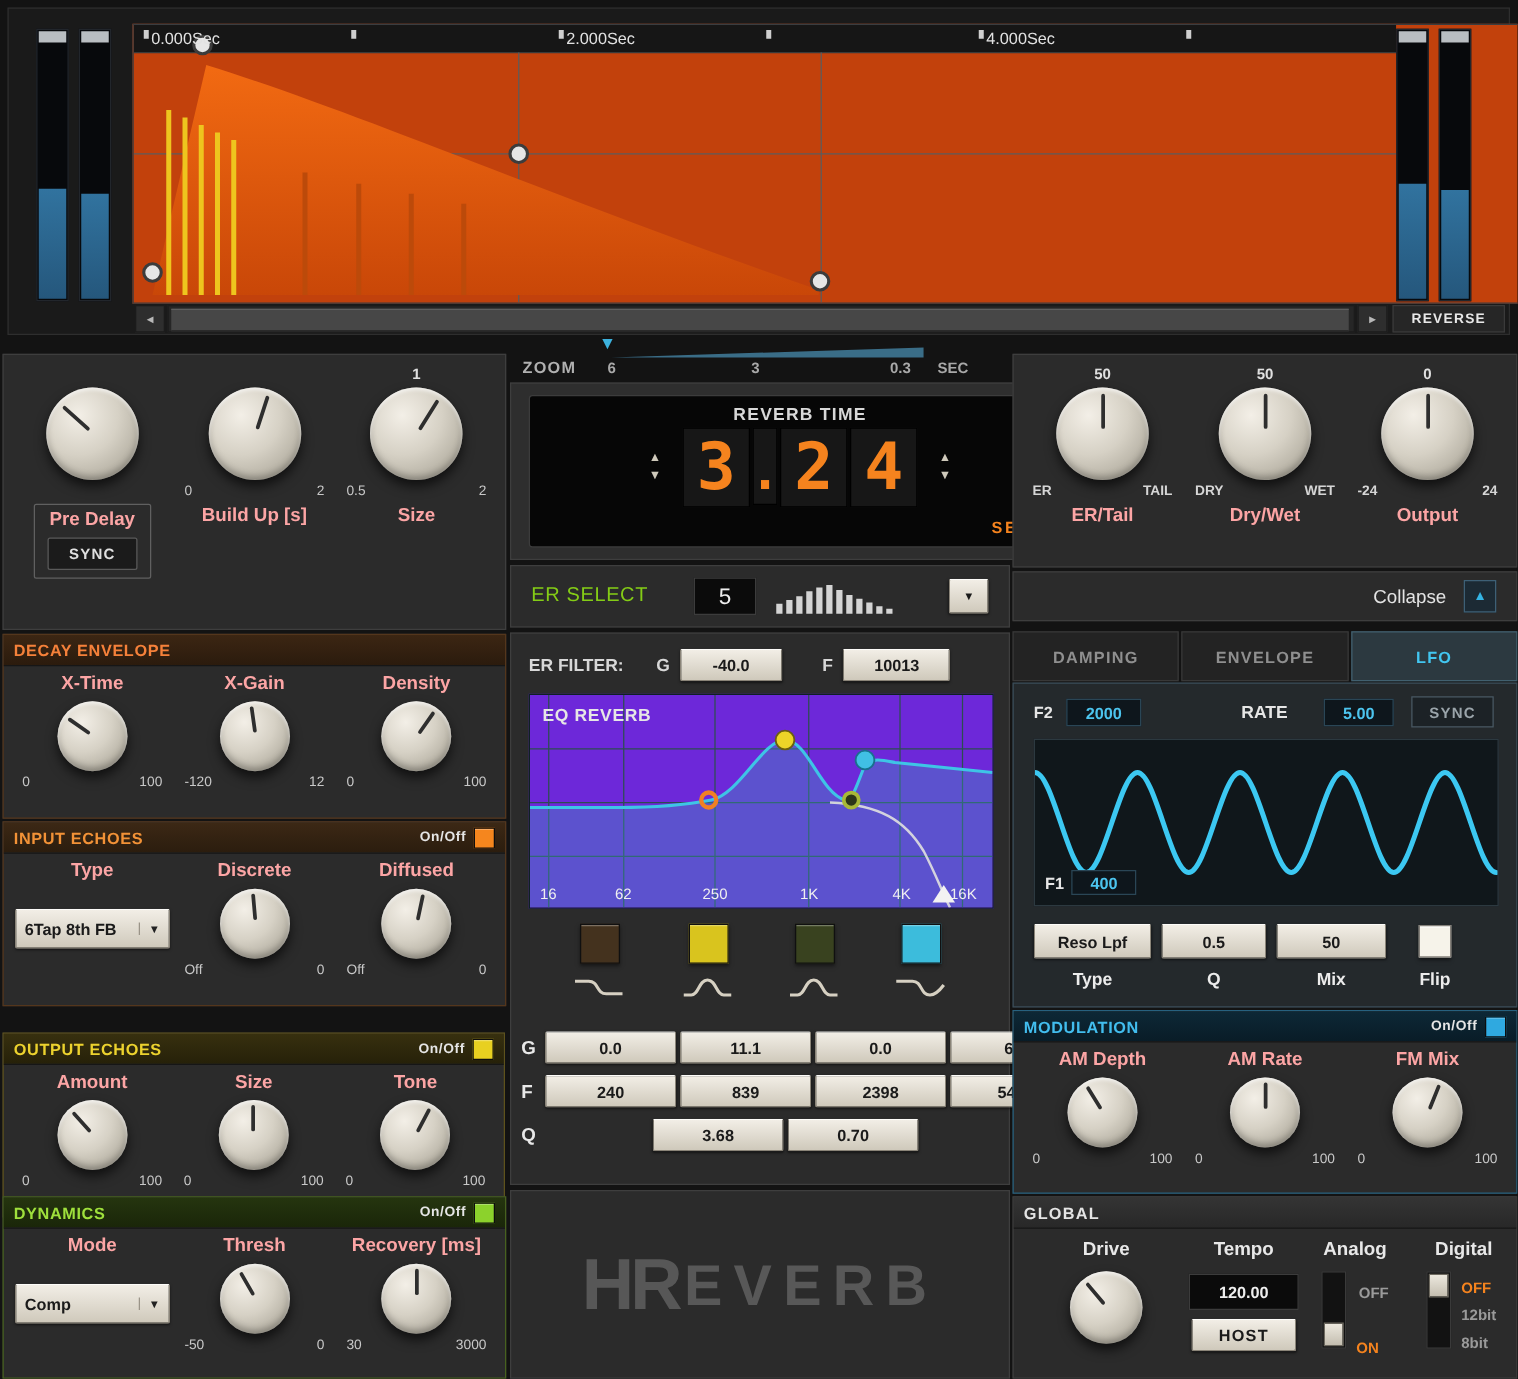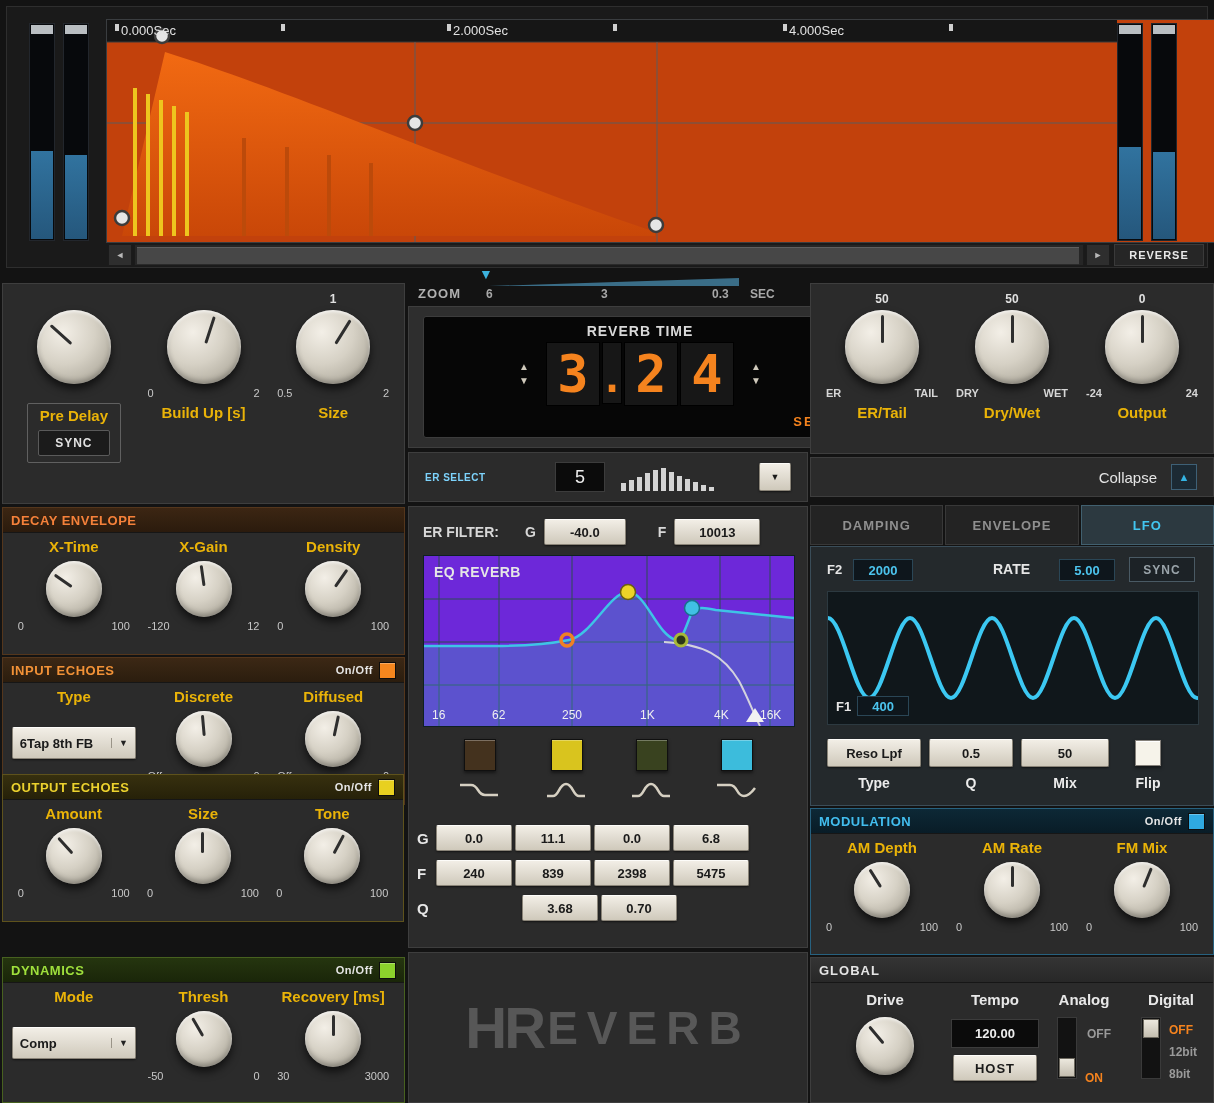--- a/index.html
+++ b/index.html
@@ -32,21 +32,21 @@
   .knob.md{width:56px;height:56px;}
   .knob.sm{width:58px;height:58px;}
   .knob .ptr{position:absolute;inset:0;transform:rotate(var(--rot,0deg));}
   .knob .ptr::after{content:"";position:absolute;left:calc(50% - 1.5px);top:7%;width:3px;height:38%;background:#2e2e2e;border-radius:2px;}
   .krow{display:flex;justify-content:space-between;padding:0 6px;}
   .kcol,.kcol-t{width:130px;display:flex;flex-direction:column;align-items:center;}
   .kcol-t{padding-top:5px;}
   .topval{height:18px;font-size:12px;color:#e0e0e0;font-weight:bold;}
   .minmax{width:112px;display:flex;justify-content:space-between;font-size:11px;color:#c8c8c8;margin-top:3px;min-height:14px;}
   .minmax.b{font-weight:bold;color:#d6d6d6;}
-  .kname{font-size:15px;font-weight:bold;color:#eab308;margin-top:3px;white-space:nowrap;}
+  .kname{font-size:15px;font-weight:bold;color:#fca5a5;margin-top:3px;white-space:nowrap;}
   .kname.top{margin:0 0 6px 0;}
   .bracket{margin-top:2px;border:1px solid #606060;border-radius:2px;padding:3px 10px 6px;display:flex;flex-direction:column;align-items:center;gap:6px;}
   .sync{background:#1b1b1b;border:1px solid #5a5a5a;color:#e0e0e0;font-weight:bold;font-size:12px;letter-spacing:1px;
         padding:5px 16px;border-radius:2px;font-family:inherit;}
   
   .sec-header{height:24px;display:flex;align-items:center;padding:0 8px;font-weight:bold;font-size:13px;letter-spacing:.5px;border-bottom:1px solid #161616;}
   .onoff{margin-left:auto;display:flex;align-items:center;gap:6px;font-size:11px;color:#e6e6e6;font-weight:bold;}
   .sq{width:15px;height:15px;border:1px solid #0d0d0d;box-shadow:inset 0 1px 0 rgba(255,255,255,.3);}
   .hd-decay{background:linear-gradient(#3c2613,#2b1b0d);color:#f5813a;}
   .hd-input{background:linear-gradient(#3c2815,#2b1d0e);color:#f29237;}
@@ -75,21 +75,21 @@
   .rt-unit{position:absolute;right:30px;bottom:8px;color:#f5831e;font-weight:bold;font-size:13px;letter-spacing:2px;}
   
   #eqgraph{position:absolute;left:14px;top:48px;width:372px;height:172px;background:#6d28d9;border:1px solid #0e2023;box-sizing:border-box;}
   .eq-title{position:absolute;left:10px;top:8px;font-size:14px;font-weight:bold;color:#e6e6e6;letter-spacing:.5px;}
   .freq{position:absolute;bottom:4px;font-size:12px;color:#f0f0f0;}
   .bandbtn{position:absolute;width:30px;height:30px;border:1px solid #101010;
            box-shadow:inset 0 1px 0 rgba(255,255,255,.3),0 2px 3px rgba(0,0,0,.5);}
   .ficon{position:absolute;width:44px;height:22px;}
   .gfqrow{position:absolute;left:8px;display:flex;align-items:center;}
   .rowlab{width:16px;font-weight:bold;font-size:15px;color:#e8e8e8;}
-  .cell{width:76px;height:26px;margin-left:3px;font-size:13px;}
+  .cell{width:105px;height:26px;margin-left:3px;font-size:13px;}
   .cellgap{width:83px;height:26px;margin-left:3px;visibility:hidden;}
   
   #logo{display:flex;align-items:center;justify-content:center;height:100%;color:#575757;}
   .logo-hr{font-size:58px;font-weight:bold;letter-spacing:-3px;}
   .logo-rest{font-size:46px;font-weight:bold;letter-spacing:9px;margin-left:4px;color:#585858;}
   
   .colbtn{width:26px;height:26px;background:#1c2a34;border:1px solid #3e6076;color:#34b4e4;font-size:11px;
           display:flex;align-items:center;justify-content:center;box-sizing:border-box;}
   .tabs{position:absolute;left:810px;top:505px;width:404px;height:40px;display:flex;gap:2px;}
   .tab{flex:1;background:#232323;border:1px solid #383838;color:#8f8f8f;font-weight:bold;font-size:13px;letter-spacing:1px;
@@ -312,21 +312,21 @@
           <div class="ptr"></div>
         </div>
       <div class="minmax">
           <span>Off</span>
           <span>0</span>
         </div>
     </div>
   </div>
 </div>
 
-<div class="panel" style="left:2px;top:774px;width:402px;height:148px;border-color:#5e521c">
+<div class="panel" style="left:2px;top:826px;width:402px;height:148px;border-color:#5e521c">
   <div class="sec-header hd-output">
     <span>OUTPUT ECHOES</span>
     <span class="onoff">
         <span>On/Off</span>
       <span class="sq" style="background: rgb(232, 208, 32);"></span>
       </span>
   </div>
   <div class="krow">
     <div class="kcol-t">
       <div class="kname top">Amount</div>
@@ -417,21 +417,21 @@
       <div class="spin">
         <span>▲</span>
         <span>▼</span>
       </div>
     </div>
     <div class="rt-unit">SEC</div>
   </div>
 </div>
 
 <div class="panel" style="left:408px;top:452px;width:400px;height:50px;display:flex;align-items:center;padding:0 16px">
-  <span style="font-weight:bold;font-size:10px;color:#7dd3fc;letter-spacing:.5px;width:130px">ER SELECT</span>
+  <span style="font-weight:normal;font-size:16px;color:#84cc16;letter-spacing:.5px;width:130px">ER SELECT</span>
   <div class="dbox" style="width:50px;height:30px;font-size:18px">5</div>
   <svg width="100" height="32" viewBox="0 0 100 32" style="margin-left:14px">
     <g fill="#d4d4d4">
       <rect x="2" y="22" width="5" height="8"></rect>
         <rect x="10" y="19" width="5" height="11"></rect>
       <rect x="18" y="16" width="5" height="14"></rect>
         <rect x="26" y="12" width="5" height="18"></rect>
       <rect x="34" y="9" width="5" height="21"></rect>
         <rect x="42" y="7" width="5" height="23"></rect>
       <rect x="50" y="11" width="5" height="19"></rect>

